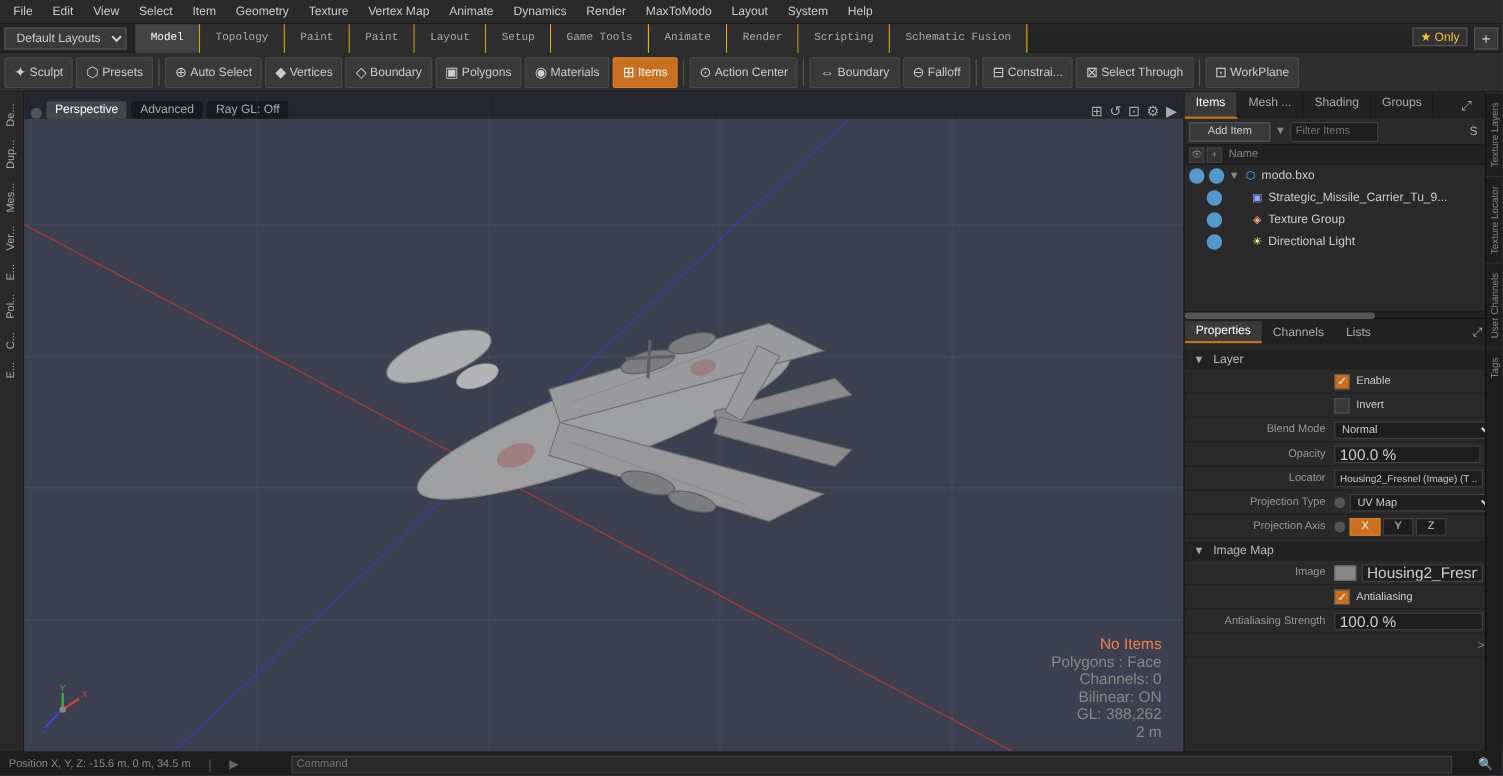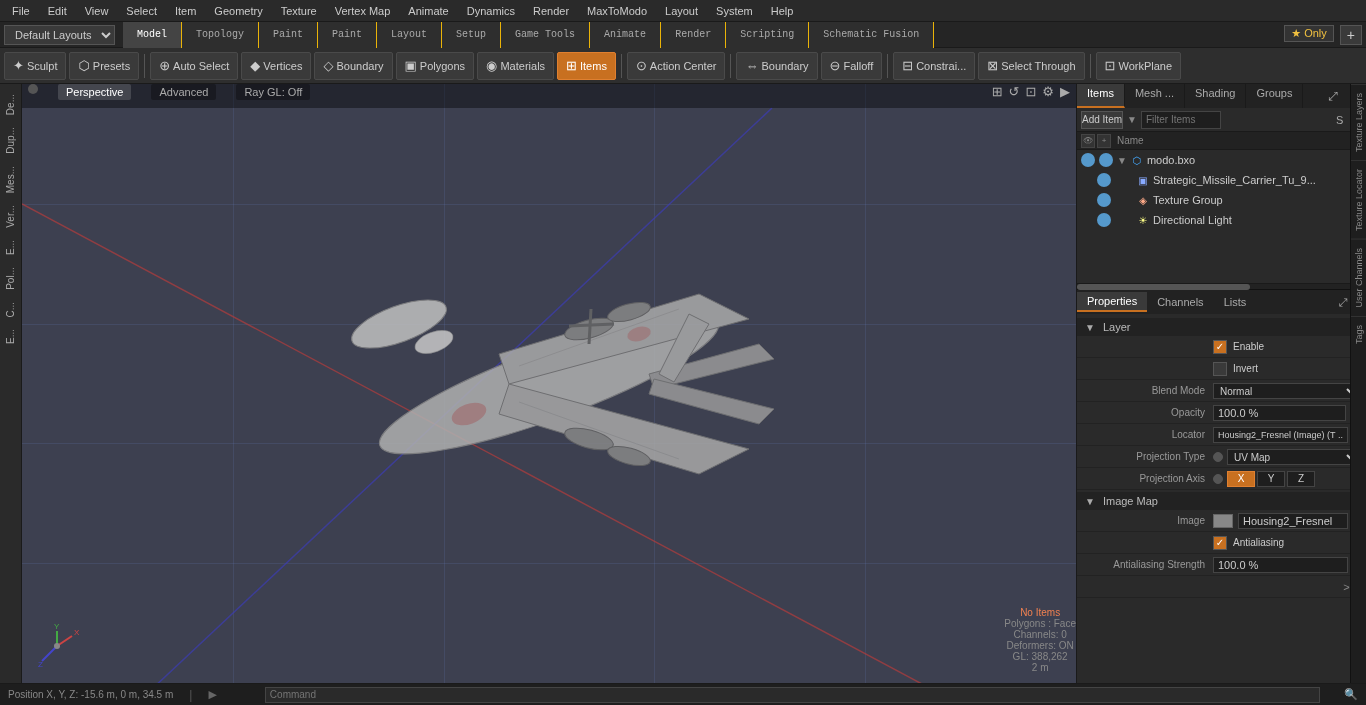--- a/index.html
+++ b/index.html
@@ -28,53 +28,53 @@
 
     
     #main { display: flex; height: calc(705px - 22px - 26px - 36px - 22px); }
 
     
     #left-sidebar { width: 22px; background: #2a2a2a; border-right: 1px solid #1a1a1a; display: flex; flex-direction: column; align-items: center; padding-top: 4px; }
     .left-tab { writing-mode: vertical-rl; transform: rotate(180deg); padding: 6px 3px; font-size: 10px; color: #aaa; cursor: pointer; }
 
     
     #viewport { flex: 1; background: #3d4050; position: relative; overflow: hidden; }
-    #viewport-header { display: flex; align-items: flex-start; background: rgba(0,0,0,0.4); height: 24px; padding: 0 6px; gap: 20px; position: absolute; top: 0; left: 0; right: 0; z-index: 2; }
+    #viewport-header { display: flex; align-items: flex-end; background: rgba(0,0,0,0.4); height: 24px; padding: 0 6px; gap: 4px; position: absolute; top: 0; left: 0; right: 0; z-index: 2; }
     .vp-dot { width: 10px; height: 10px; border-radius: 50%; background: #555; cursor: pointer; }
     .vp-tab { padding: 2px 8px; font-size: 11px; color: #aaa; cursor: pointer; background: rgba(0,0,0,0.3); border-radius: 2px; }
     .vp-tab.active { background: rgba(255,255,255,0.15); color: #fff; }
     #viewport-icons { margin-left: auto; display: flex; gap: 6px; align-items: center; }
     .vp-icon { color: #aaa; cursor: pointer; font-size: 13px; }
 
     
     #aircraft-container { position: absolute; top: 0; left: 0; right: 0; bottom: 0; display: flex; align-items: center; justify-content: center; }
     #aircraft-svg { width: 700px; height: 500px; opacity: 0.85; }
 
     
     .grid-line-h { position: absolute; left: 0; right: 0; height: 1px; background: rgba(100,120,180,0.2); }
     .grid-line-v { position: absolute; top: 0; bottom: 0; width: 1px; background: rgba(100,120,180,0.2); }
 
     
-    #vp-overlay { position: absolute; bottom: 10px; right: 0; text-align: center; font-size: 10px; color: #888; }
+    #vp-overlay { position: absolute; bottom: 10px; right: 20px; text-align: right; font-size: 14px; color: #888; }
     #vp-overlay .no-items { color: #f08050; }
     #vp-axis { position: absolute; bottom: 10px; left: 10px; }
 
     
     #right-panel { width: 290px; background: #2a2a2a; border-left: 1px solid #1a1a1a; display: flex; flex-direction: column; }
 
     
     #items-panel { flex: 0 0 200px; border-bottom: 1px solid #1a1a1a; }
     #items-tabs { display: flex; background: #222; height: 24px; }
     .items-tab { padding: 3px 10px; font-size: 11px; color: #aaa; cursor: pointer; border-right: 1px solid #1a1a1a; }
     .items-tab.active { background: #3a3a3a; color: #fff; border-bottom: 2px solid #c87020; }
     .items-tab-right { margin-left: auto; display: flex; align-items: center; }
     .items-tab-icon { padding: 2px 6px; cursor: pointer; color: #aaa; font-size: 12px; }
 
     #items-toolbar { display: flex; align-items: center; height: 24px; background: #2a2a2a; padding: 0 4px; gap: 4px; border-bottom: 1px solid #1a1a1a; }
-    #add-item-btn { background: #3a3a3a; border: 1px solid #555; color: #ccc; font-size: 10px; padding: 1px 0; cursor: pointer; height: 18px; }
+    #add-item-btn { background: #3a3a3a; border: 1px solid #555; color: #ccc; font-size: 10px; padding: 1px 16px; cursor: pointer; height: 18px; }
     #filter-items { background: #1e1e1e; border: 1px solid #444; color: #ccc; font-size: 10px; padding: 1px 4px; height: 18px; width: 80px; }
     .items-toolbar-icons { margin-left: auto; display: flex; gap: 3px; }
     .items-toolbar-icon { color: #aaa; cursor: pointer; font-size: 11px; padding: 1px 3px; }
 
     #items-col-header { display: flex; align-items: center; height: 18px; background: #222; padding: 0 4px; border-bottom: 1px solid #1a1a1a; }
     .col-icons { display: flex; gap: 2px; margin-right: 6px; }
     .col-icon { width: 14px; height: 14px; background: #333; border: 1px solid #444; display: flex; align-items: center; justify-content: center; font-size: 8px; color: #888; cursor: pointer; }
     .col-name { font-size: 10px; color: #888; }
 
     #items-list { overflow-y: auto; }
@@ -92,21 +92,21 @@
     .props-tab { padding: 3px 10px; font-size: 11px; color: #aaa; cursor: pointer; }
     .props-tab.active { background: #3a3a3a; color: #fff; border-bottom: 2px solid #c87020; }
     .props-tab-right { margin-left: auto; display: flex; }
     .props-icon { padding: 2px 4px; color: #aaa; cursor: pointer; font-size: 11px; }
 
     .prop-section { padding: 4px 0; }
     .prop-section-title { background: #222; padding: 3px 8px; font-size: 11px; color: #bbb; display: flex; align-items: center; gap: 4px; }
     .prop-row { display: flex; align-items: center; height: 22px; padding: 0 6px; border-bottom: 1px solid #222; }
     .prop-label { flex: 0 0 130px; font-size: 10px; color: #999; text-align: right; padding-right: 8px; }
     .prop-value { flex: 1; display: flex; align-items: center; gap: 2px; }
-    .prop-input { background: #1e1e1e; border: 1px solid #444; color: #ccc; font-size: 11px; padding: 1px 4px; height: 16px; width: 100%; }
+    .prop-input { background: #1e1e1e; border: 1px solid #444; color: #ccc; font-size: 14px; padding: 1px 4px; height: 16px; width: 100%; }
     .prop-select { background: #1e1e1e; border: 1px solid #444; color: #ccc; font-size: 10px; padding: 1px 2px; height: 16px; width: 100%; cursor: pointer; }
     .prop-checkbox { width: 14px; height: 14px; background: #3a3a3a; border: 1px solid #555; display: flex; align-items: center; justify-content: center; cursor: pointer; flex-shrink: 0; }
     .prop-checkbox.checked { background: #c87020; }
     .check-mark { color: #fff; font-size: 10px; }
 
     .xyz-group { display: flex; gap: 2px; }
     .xyz-input { background: #c87020; border: 1px solid #e08030; color: #fff; font-size: 10px; padding: 1px 4px; height: 16px; width: 28px; text-align: center; }
     .xyz-input.inactive { background: #1e1e1e; border: 1px solid #444; color: #ccc; }
 
     .prop-expand-arrow { color: #aaa; font-size: 10px; margin-right: 4px; cursor: pointer; }
@@ -308,21 +308,21 @@
         <span class="vp-icon">⊡</span>
         <span class="vp-icon">⚙</span>
         <span class="vp-icon">▶</span>
       </div>
     </div>
 
     <div id="vp-overlay">
       <div class="no-items">No Items</div>
       <div>Polygons : Face</div>
       <div>Channels: 0</div>
-      <div>Deformers: ON</div>
+      <div>Bilinear: ON</div>
       <div>GL: 388,262</div>
       <div>2 m</div>
     </div>
 
     <div id="vp-axis">
       <svg width="50" height="50">
         <line x1="25" y1="25" x2="40" y2="15" stroke="#cc4444" stroke-width="2"></line>
         <line x1="25" y1="25" x2="10" y2="40" stroke="#4444cc" stroke-width="2"></line>
         <line x1="25" y1="25" x2="25" y2="10" stroke="#44aa44" stroke-width="2"></line>
         <circle cx="25" cy="25" r="3" fill="#888"></circle>

